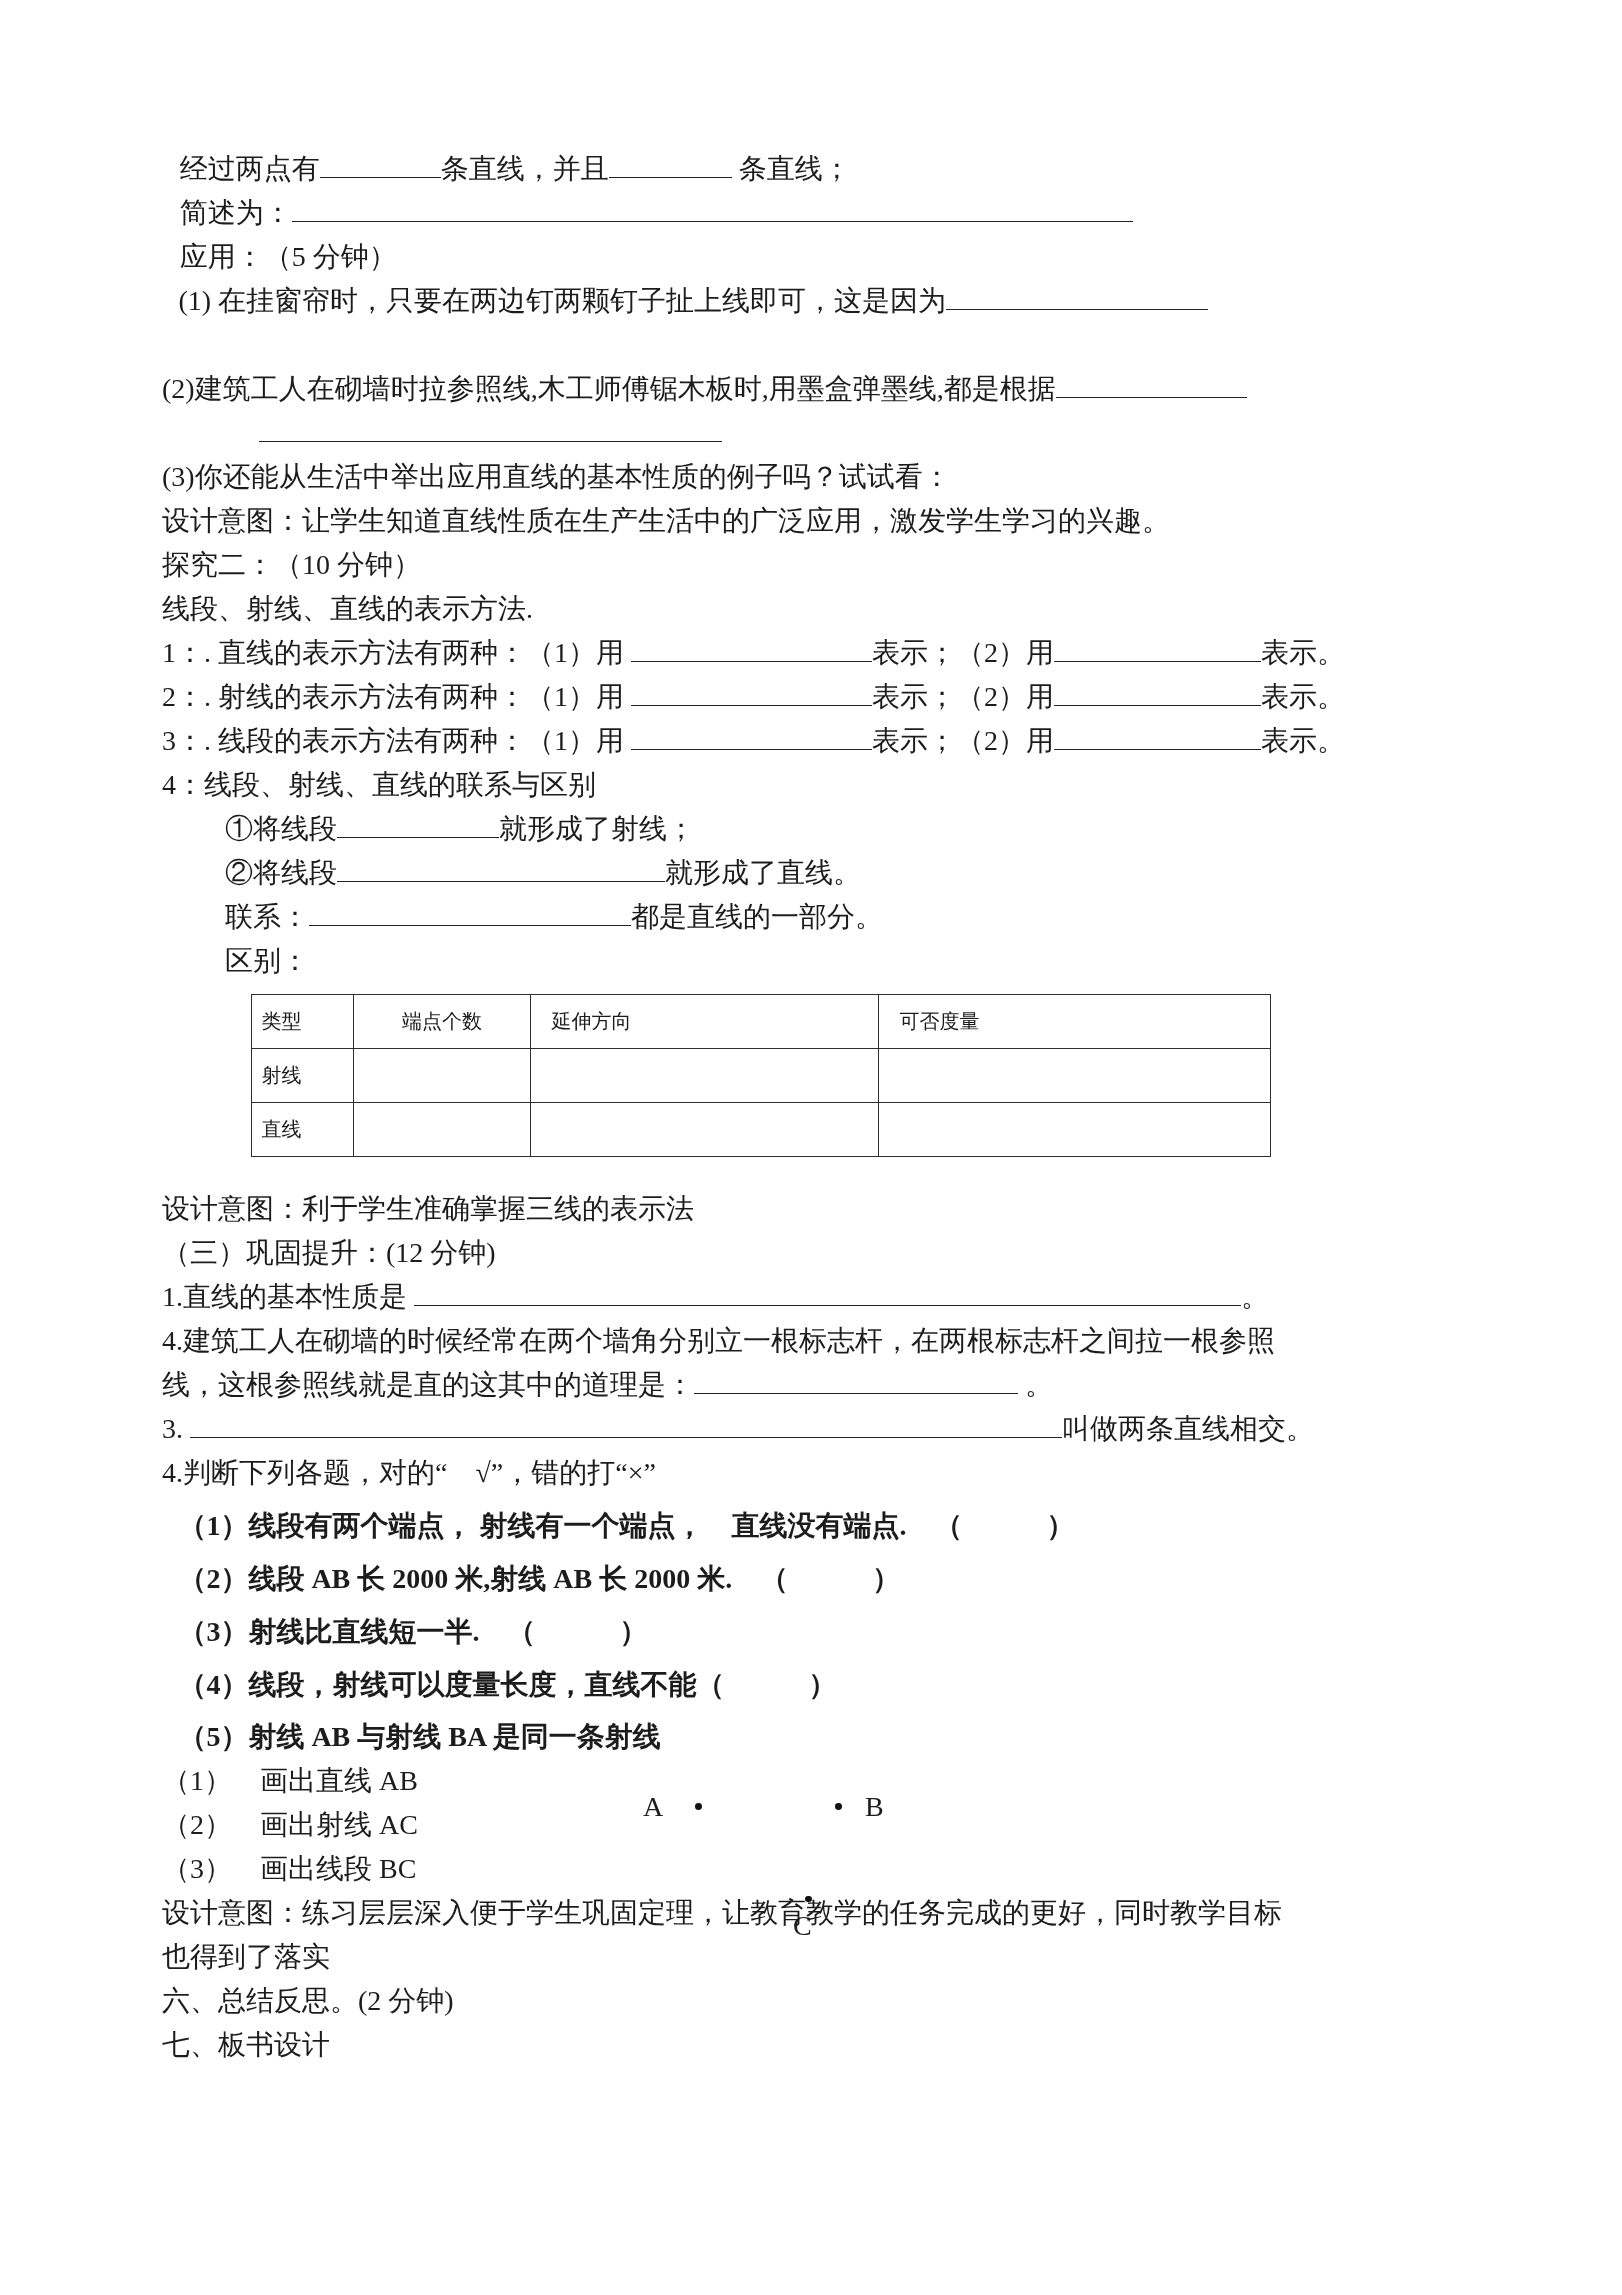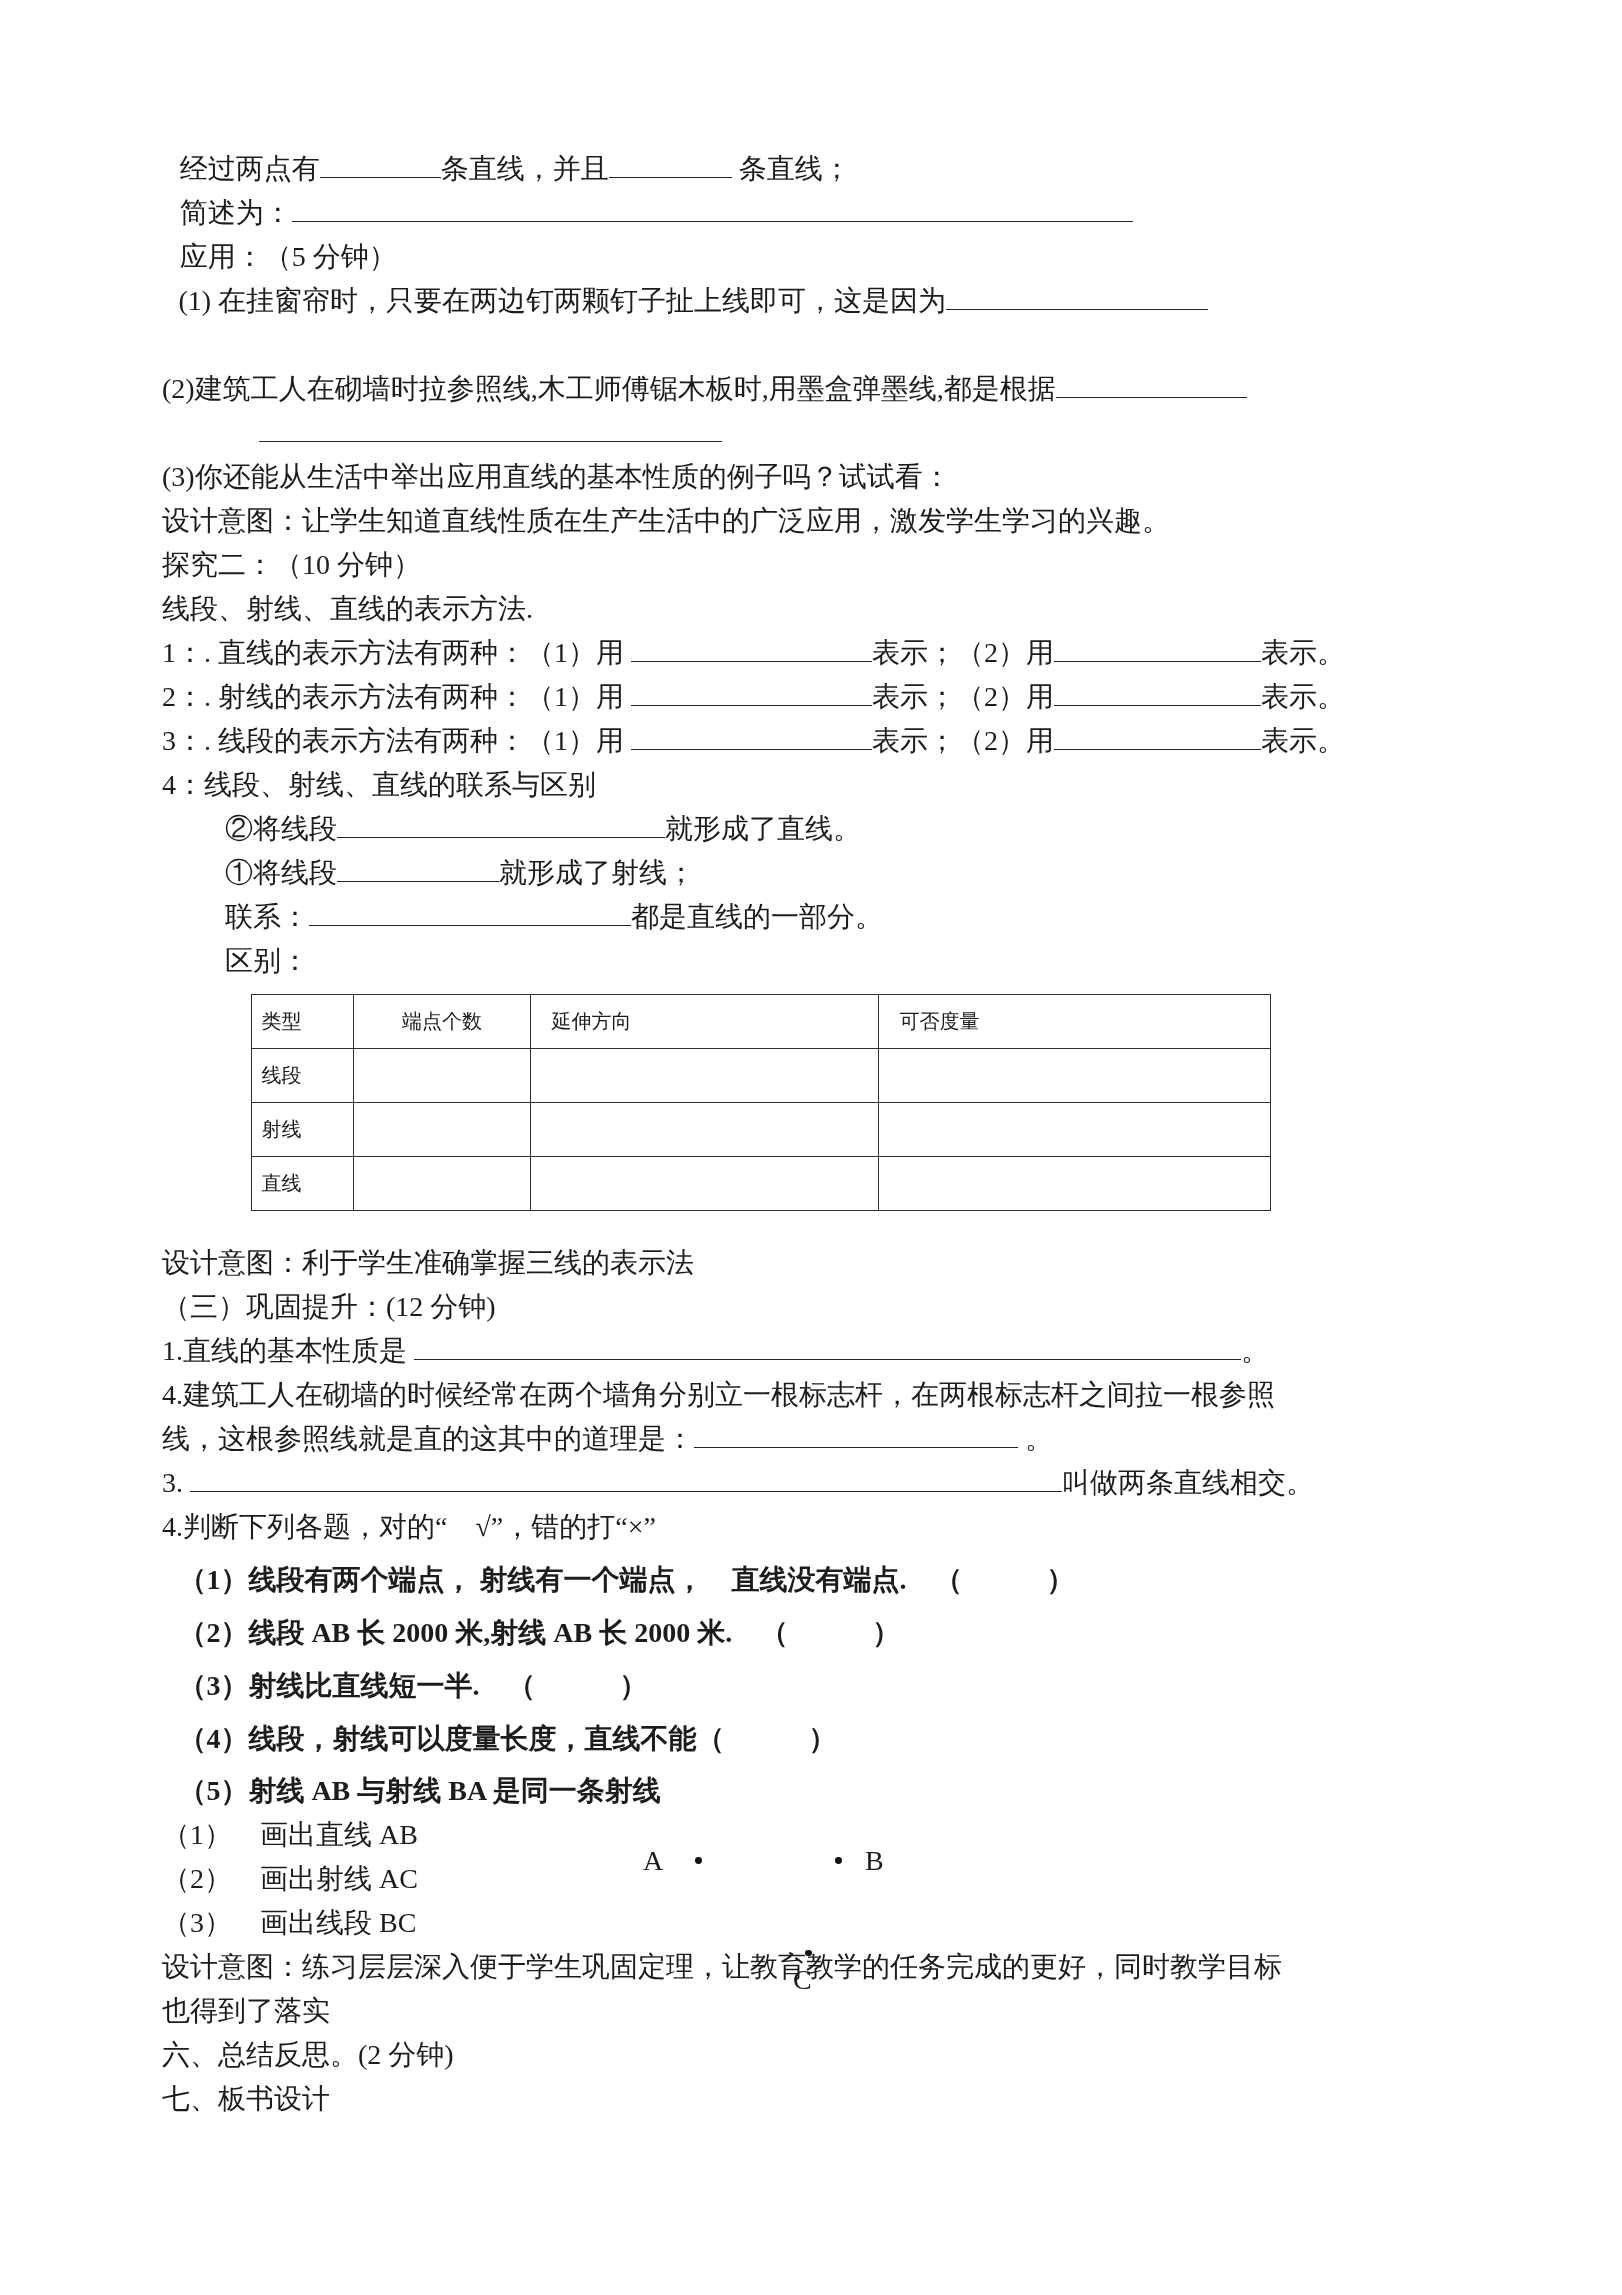--- a/index.html
+++ b/index.html
@@ -79,23 +79,23 @@
   <p class="line"><span>线段、射线、直线的表示方法.</span></p>
 
   <p class="line"><span>1：. 直线的表示方法有两种：（1）用 </span><span class="blank" style="width:241px"></span><span>表示；（2）用</span><span class="blank" style="width:207px"></span><span>表示。</span></p>
 
   <p class="line"><span>2：. 射线的表示方法有两种：（1）用 </span><span class="blank" style="width:241px"></span><span>表示；（2）用</span><span class="blank" style="width:207px"></span><span>表示。</span></p>
 
   <p class="line"><span>3：. 线段的表示方法有两种：（1）用 </span><span class="blank" style="width:241px"></span><span>表示；（2）用</span><span class="blank" style="width:207px"></span><span>表示。</span></p>
 
   <p class="line"><span>4：线段、射线、直线的联系与区别</span></p>
 
+  <p class="line ind2"><span>①将线段</span><span class="blank" style="width:162px"></span><span>就形成了射线；</span></p>
+
   <p class="line ind2"><span>②将线段</span><span class="blank" style="width:328px"></span><span>就形成了直线。</span></p>
-
-  <p class="line ind2"><span>①将线段</span><span class="blank" style="width:162px"></span><span>就形成了射线；</span></p>
 
   <p class="line ind2"><span>联系：</span><span class="blank" style="width:322px"></span><span>都是直线的一部分。</span></p>
 
   <p class="line ind2"><span>区别：</span></p>
 
   <table class="cmp">
     <colgroup>
       <col style="width:102px">
         <col style="width:177px">
         <col style="width:348px">
@@ -103,26 +103,20 @@
     </colgroup>
     <thead>
       <tr>
         <th>类型</th>
         <th class="center">端点个数</th>
         <th class="pad">延伸方向</th>
         <th class="pad">可否度量</th>
       </tr>
     </thead>
     <tbody>
-      <tr>
-        <td>线段</td>
-        <td></td>
-        <td></td>
-        <td></td>
-      </tr>
       <tr>
         <td>射线</td>
         <td></td>
         <td></td>
         <td></td>
       </tr>
       <tr>
         <td>直线</td>
         <td></td>
         <td></td>

